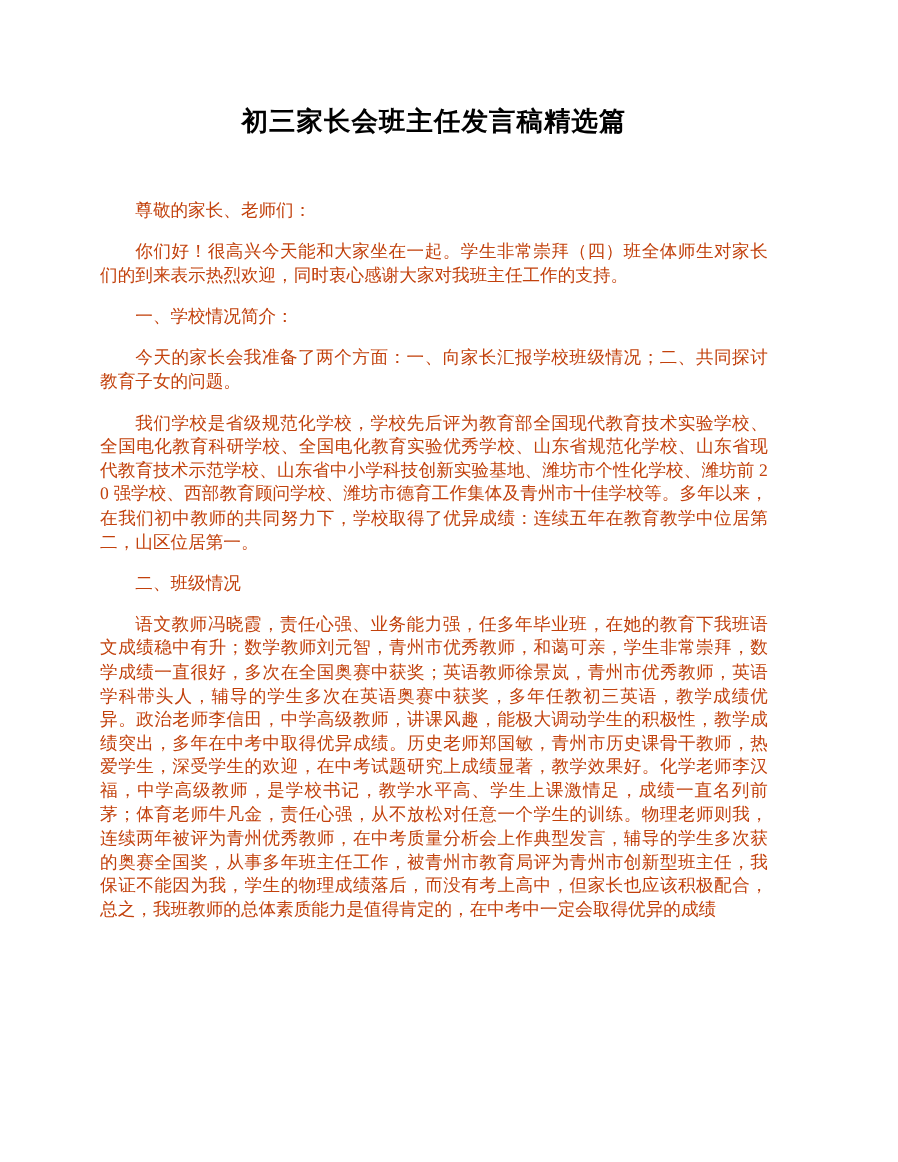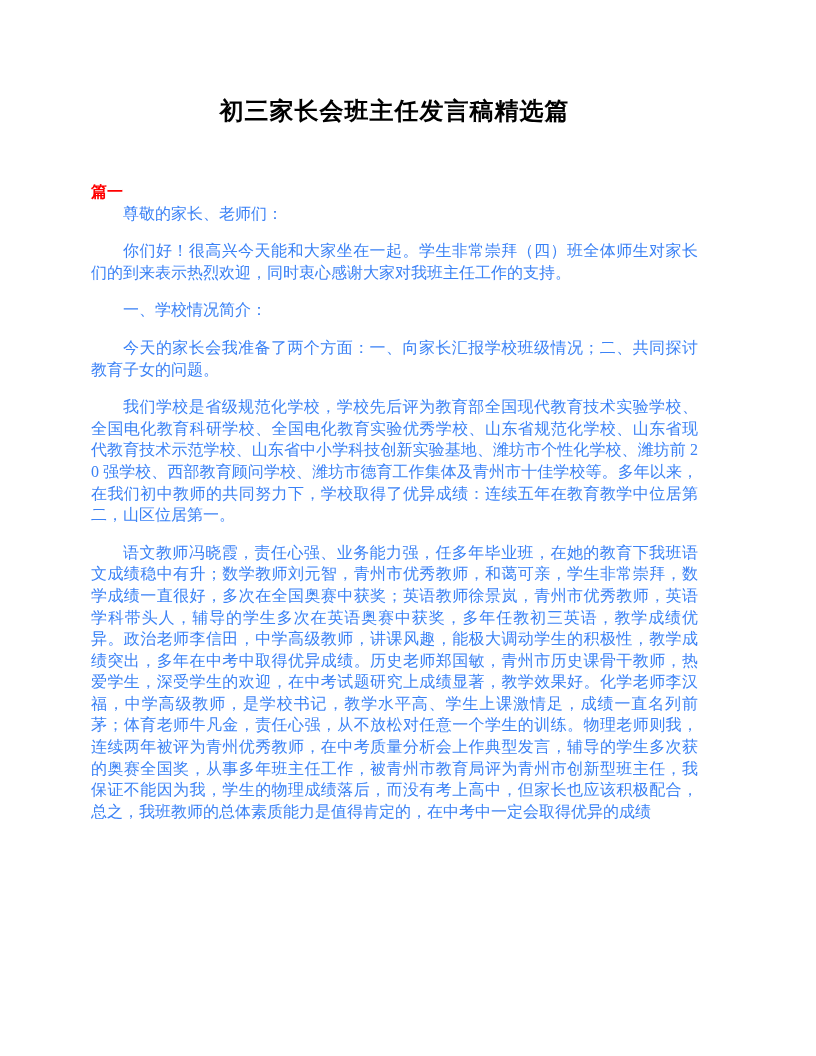--- a/index.html
+++ b/index.html
@@ -30,36 +30,36 @@
     margin: 0;
     font-size: 16px;
     line-height: 21.6px;
     font-weight: bold;
     color: #ff0000;
   }
   .paragraphs p {
     margin: 0 0 16px 0;
     font-size: 16px;
     line-height: 21.6px;
-    color: #3b82f6;
+    color: #c2410c;
     text-indent: 2em;
     text-align: justify;
     text-justify: inter-ideograph;
     word-break: break-all;
   }
 </style>
 </head>
 <body>
 
 <div class="page">
   <h1 class="doc-title" style="color: rgb(0, 0, 0);">初三家长会班主任发言稿精选篇</h1>
 
-  <div class="section-label" style="color: rgb(255, 0, 0);">篇一</div>
 
   <div class="paragraphs">
       <p>尊敬的家长、老师们：</p>
       <p>你们好！很高兴今天能和大家坐在一起。学生非常崇拜（四）班全体师生对家长们的到来表示热烈欢迎，同时衷心感谢大家对我班主任工作的支持。</p>
       <p>一、学校情况简介：</p>
       <p>今天的家长会我准备了两个方面：一、向家长汇报学校班级情况；二、共同探讨教育子女的问题。</p>
       <p>我们学校是省级规范化学校，学校先后评为教育部全国现代教育技术实验学校、全国电化教育科研学校、全国电化教育实验优秀学校、山东省规范化学校、山东省现代教育技术示范学校、山东省中小学科技创新实验基地、潍坊市个性化学校、潍坊前 20 强学校、西部教育顾问学校、潍坊市德育工作集体及青州市十佳学校等。多年以来，在我们初中教师的共同努力下，学校取得了优异成绩：连续五年在教育教学中位居第二，山区位居第一。</p>
+      <p>二、班级情况</p>
       <p>语文教师冯晓霞，责任心强、业务能力强，任多年毕业班，在她的教育下我班语文成绩稳中有升；数学教师刘元智，青州市优秀教师，和蔼可亲，学生非常崇拜，数学成绩一直很好，多次在全国奥赛中获奖；英语教师徐景岚，青州市优秀教师，英语学科带头人，辅导的学生多次在英语奥赛中获奖，多年任教初三英语，教学成绩优异。政治老师李信田，中学高级教师，讲课风趣，能极大调动学生的积极性，教学成绩突出，多年在中考中取得优异成绩。历史老师郑国敏，青州市历史课骨干教师，热爱学生，深受学生的欢迎，在中考试题研究上成绩显著，教学效果好。化学老师李汉福，中学高级教师，是学校书记，教学水平高、学生上课激情足，成绩一直名列前茅；体育老师牛凡金，责任心强，从不放松对任意一个学生的训练。物理老师则我，连续两年被评为青州优秀教师，在中考质量分析会上作典型发言，辅导的学生多次获的奥赛全国奖，从事多年班主任工作，被青州市教育局评为青州市创新型班主任，我保证不能因为我，学生的物理成绩落后，而没有考上高中，但家长也应该积极配合，总之，我班教师的总体素质能力是值得肯定的，在中考中一定会取得优异的成绩</p>
     </div>
 </div>
 
 </body></html>

